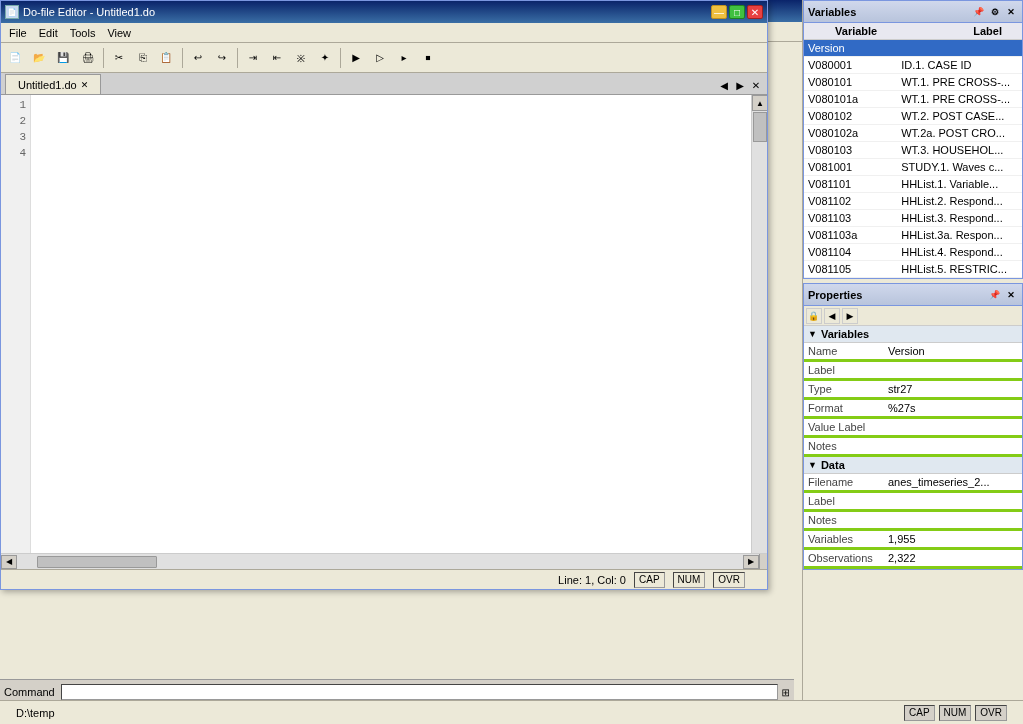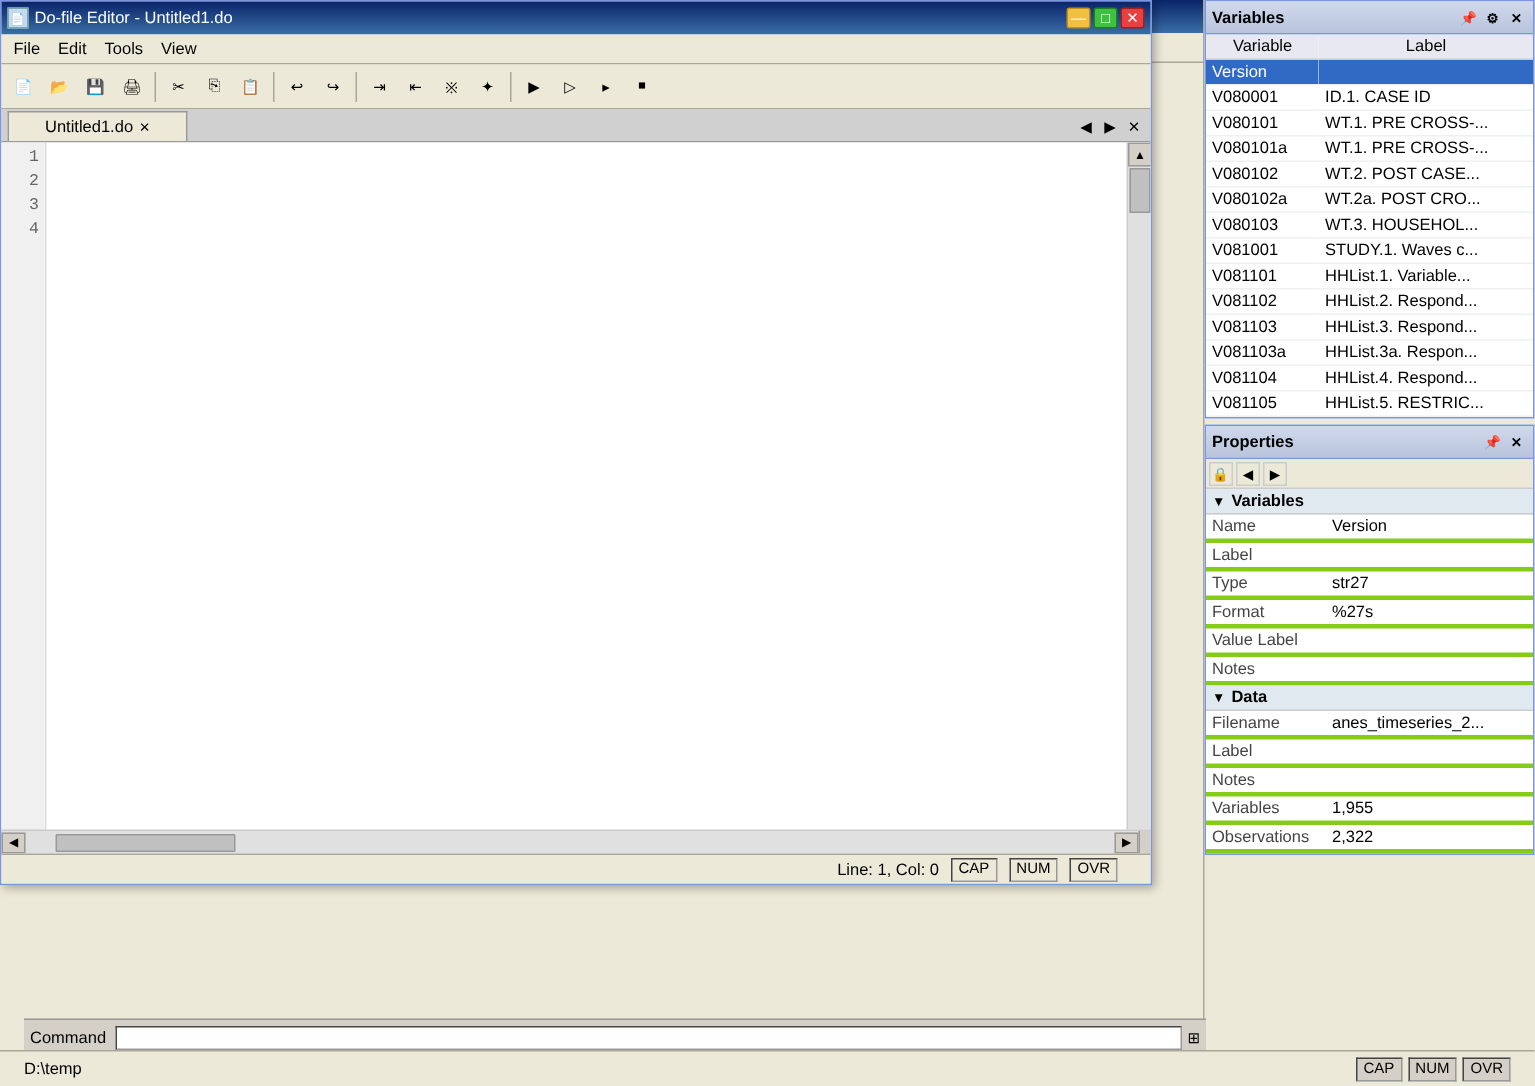--- a/index.html
+++ b/index.html
@@ -136,21 +136,21 @@
       align-items: flex-end;
       padding: 0 4px;
       border-bottom: 1px solid #999;
       flex-shrink: 0;
     }
     .dofile-tab {
       height: 20px;
       background: #ece9d8;
       border: 1px solid #999;
       border-bottom: none;
-      padding: 0 24px;
+      padding: 0 12px;
       display: flex;
       align-items: center;
       font-size: 11px;
       cursor: pointer;
       gap: 4px;
     }
     .dofile-tab-close { font-size: 9px; cursor: pointer; }
     .tab-right-btns {
       margin-left: auto;
       display: flex;
@@ -284,23 +284,23 @@
     .panel-icon-btn { width: 14px; height: 14px; font-size: 9px; cursor: pointer; display: flex; align-items: center; justify-content: center; }
 
     .variables-table {
       width: 100%;
       border-collapse: collapse;
       font-size: 11px;
     }
     .variables-table th {
       background: #e8e8f0;
       border-bottom: 1px solid #ccc;
-      padding: 2px 0;
-      text-align: center;
-      font-weight: normal;
+      padding: 2px 20px;
+      text-align: right;
+      font-weight: bold;
     }
     .variables-table td {
       padding: 2px 4px;
       border-bottom: 1px solid #f0f0f0;
       white-space: nowrap;
       overflow: hidden;
       text-overflow: ellipsis;
       max-width: 110px;
     }
     .variables-table tr.selected td { background: #316ac5; color: white; }
@@ -664,21 +664,21 @@
             </div>
             <div class="props-row">
               <div class="props-label">Observations</div>
               <div class="props-value">2,322</div>
             </div>
           </div>
       </div>
     </div>
   </div>
 
-  <div style="position:absolute; bottom:20px; left:0; right:219px; height:25px; background:#d4d0c8; border-top:1px solid #999; display:flex; align-items:center; padding:0 4px;margin-left:16px;">
+  <div style="position:absolute; bottom:20px; left:0; right:229px; height:25px; background:#d4d0c8; border-top:1px solid #999; display:flex; align-items:center; padding:0 4px;">
     <span style="font-size:11px; margin-right:6px;">Command</span>
     <input type="text" style="flex: 1 1 0%; height: 16px; border: 1px inset rgb(153, 153, 153); font-size: 11px; padding: 0px 2px;">
     <span style="font-size:10px; margin-left:4px; cursor:pointer;">⊞</span>
   </div>
 
   <div class="bottom-statusbar">
     <span class="bottom-status-left">D:\temp</span>
     <div class="bottom-status-right">
       <div class="status-tag">CAP</div>
       <div class="status-tag">NUM</div>

